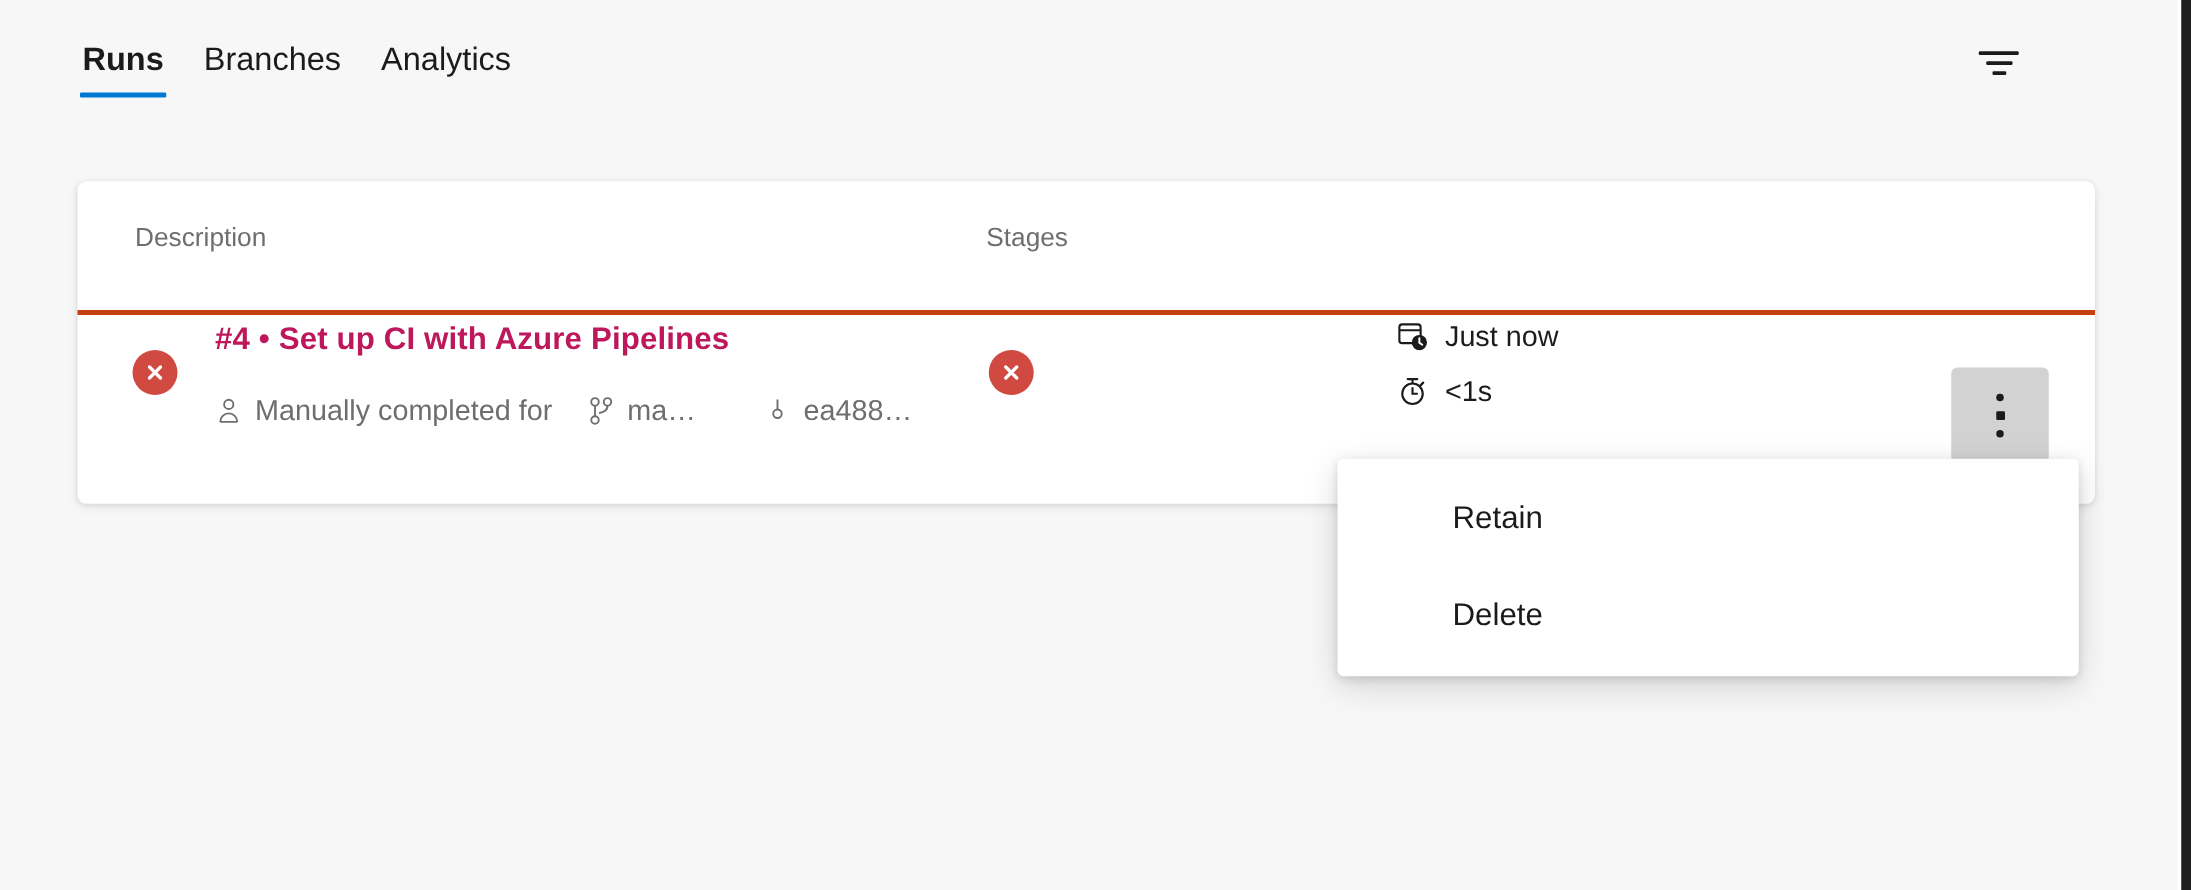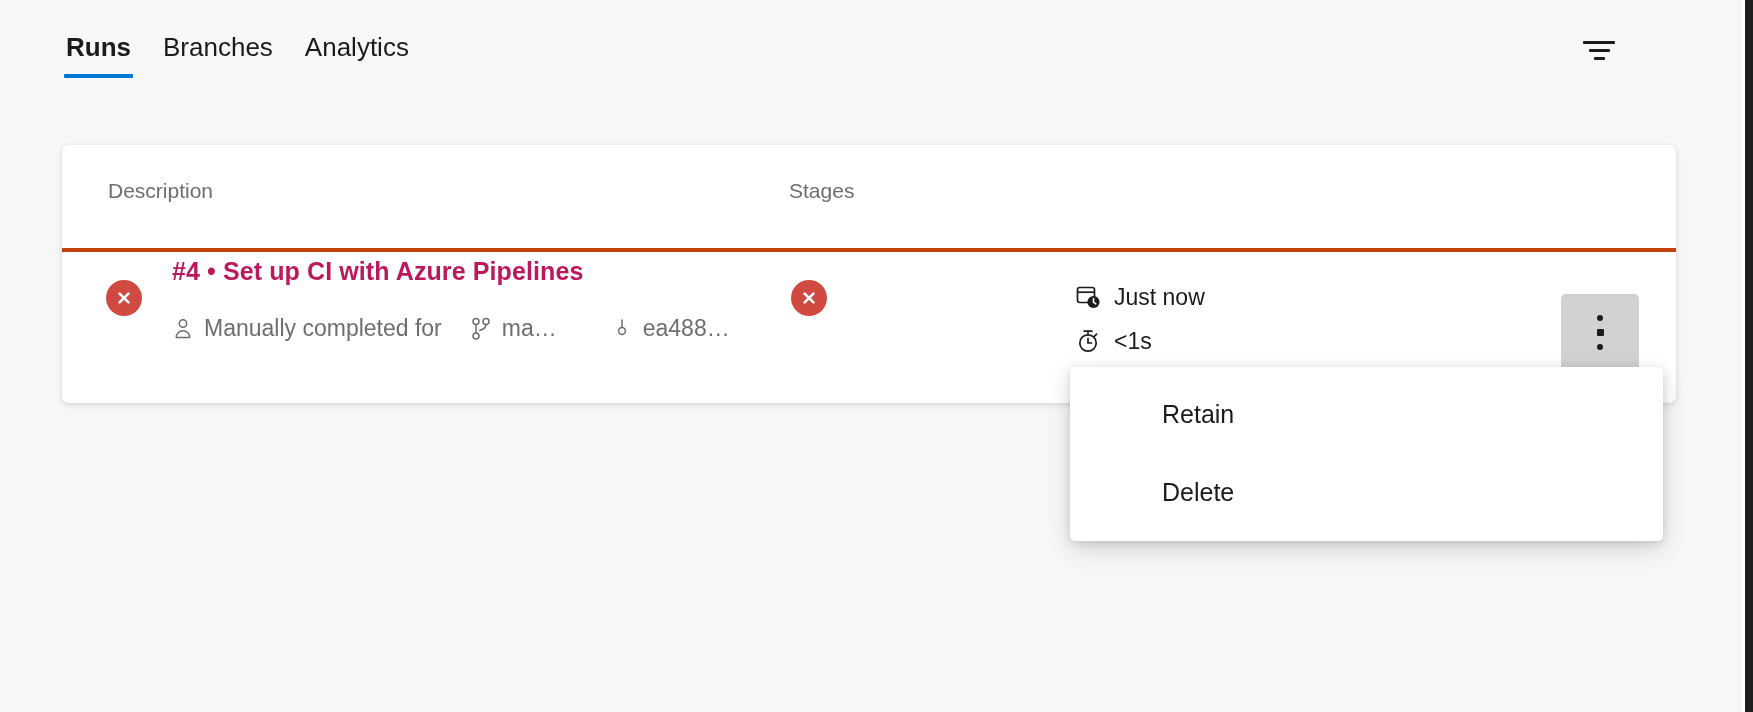--- a/index.html
+++ b/index.html
@@ -168,26 +168,25 @@
     align-items: center;
     justify-content: center;
     width: 26px;
     height: 26px;
     margin-right: 8px;
   }
   .run-sub .gap { width: 26px; display: inline-block; }
 
   .meta {
     position: absolute;
-    left: 1012px;
+    left: 1054px;
     top: 110px;
     display: flex;
     flex-direction: column;
     gap: 16px;
-    margin-top: 28px;
   }
   .meta-line {
     display: flex;
     align-items: center;
     font-size: 23px;
     color: #1b1b1b;
     white-space: nowrap;
   }
   .meta-line .ic {
     display: inline-flex;

